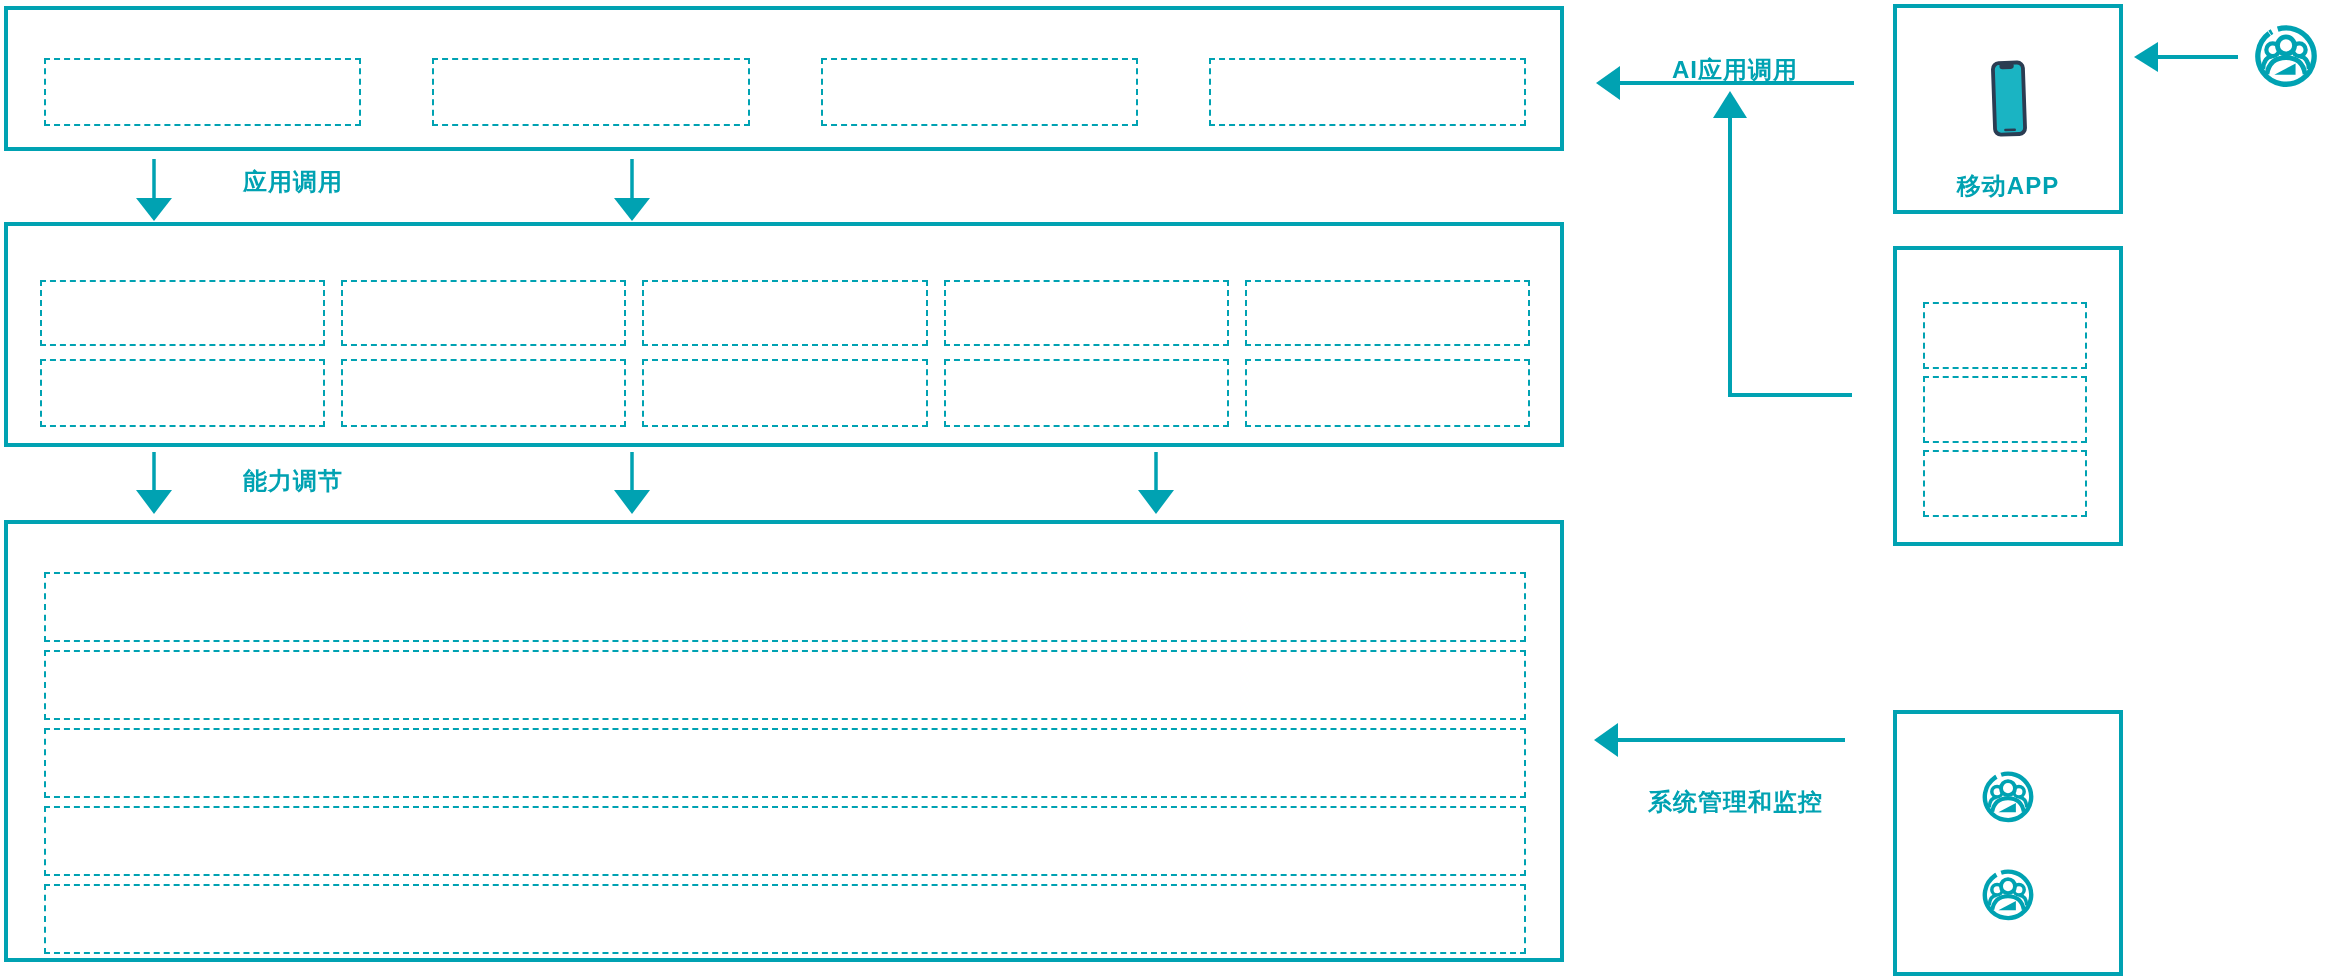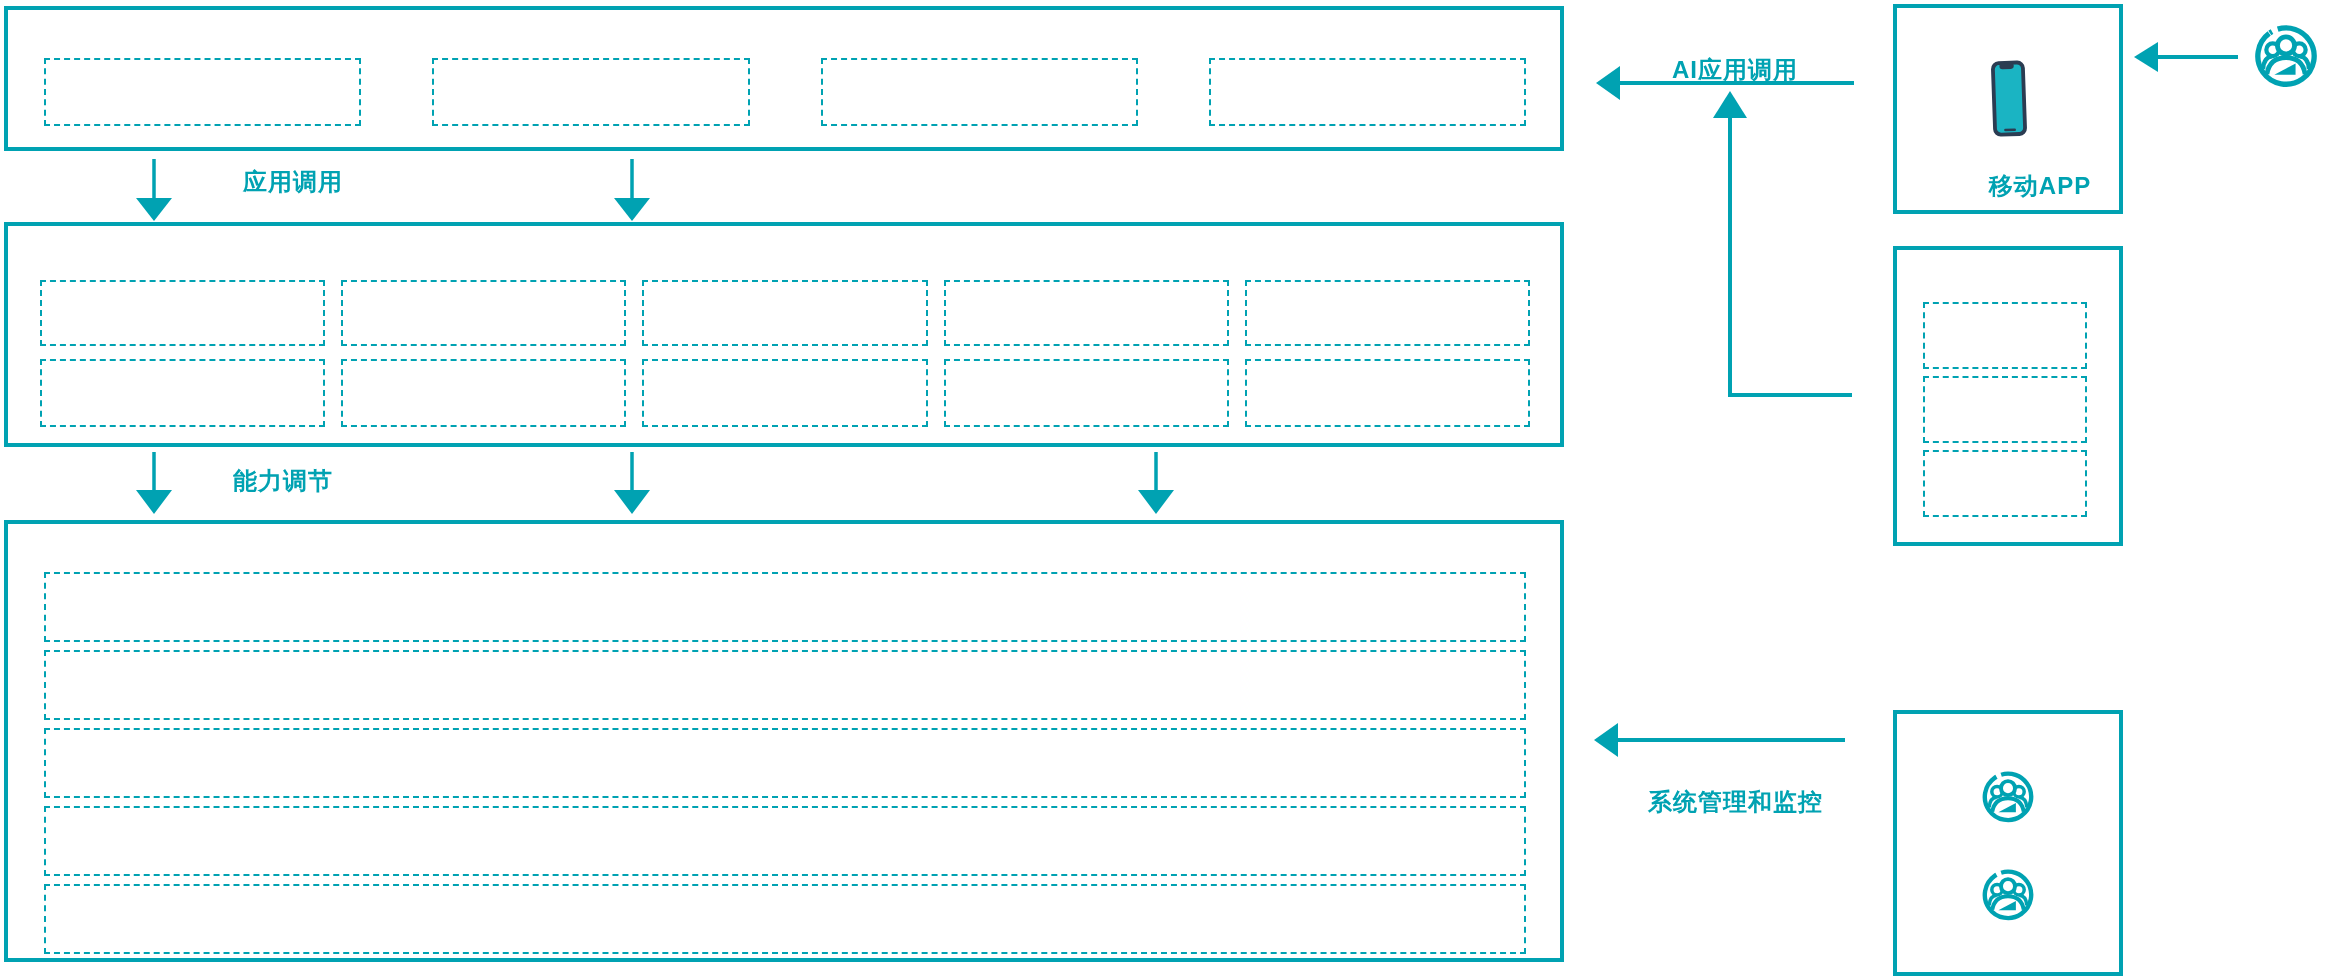--- a/index.html
+++ b/index.html
@@ -41,21 +41,21 @@
   #b-services .ph-col{display:flex;flex-direction:column;gap:7px;margin:52px 0 0 26px;width:164px;}
   #b-services .ph-col .ph{height:67px;}
 
   #b-admins{left:1893px;top:710px;width:230px;height:266px;display:flex;flex-direction:column;align-items:center;gap:42px;padding-top:54px;}
   .ug-icon{width:56px;height:56px;color:var(--teal);}
   #icon-user-top{position:absolute;left:2252px;top:21px;width:68px;height:68px;color:var(--teal);}
 
   
   .lbl{position:absolute;color:var(--teal);font-weight:700;font-size:24px;line-height:28px;white-space:nowrap;letter-spacing:1px;}
   #lbl-app-call{left:243px;top:168px;text-align:right;}
-  #lbl-cap{left:233px;top:467px;}
+  #lbl-cap{left:243px;top:467px;}
   #lbl-ai{left:1672px;top:44px;margin-top:12px;}
   #lbl-sys{left:1648px;top:750px;margin-top:38px;}
 
   
   #overlay{position:absolute;left:0;top:0;width:2326px;height:977px;pointer-events:none;}
   .conn{stroke:var(--teal);stroke-width:4;fill:none;}
   .stem{stroke:var(--teal);stroke-width:3.5;fill:none;}
   .head{fill:var(--teal);stroke:none;}
   .hidden-defs{position:absolute;width:0;height:0;overflow:hidden;}
 </style>
@@ -117,21 +117,21 @@
     <div class="phone-wrap">
       <svg viewBox="0 0 52 96" width="44" height="86">
         <g transform="rotate(-2 26 48)">
           <rect x="6" y="3" width="40" height="89" rx="9" fill="var(--navy)"></rect>
           <rect x="10.5" y="7.5" width="31" height="80" rx="5" fill="var(--screen)"></rect>
           <rect x="16" y="5.5" width="17" height="7" rx="3.5" fill="var(--navy)"></rect>
           <rect x="19" y="83" width="14" height="3" rx="1.5" fill="var(--navy)"></rect>
         </g>
       </svg>
     </div>
-    <div class="lbl mobile-label" style="position:absolute;padding-left:32px;">移动APP</div>
+    <div class="lbl mobile-label" style="position:absolute;">移动APP</div>
   </div>
 
   <div class="box" id="b-services">
     <div class="ph-col">
         <div class="ph"></div>
         <div class="ph"></div>
         <div class="ph"></div>
       </div>
   </div>
 

